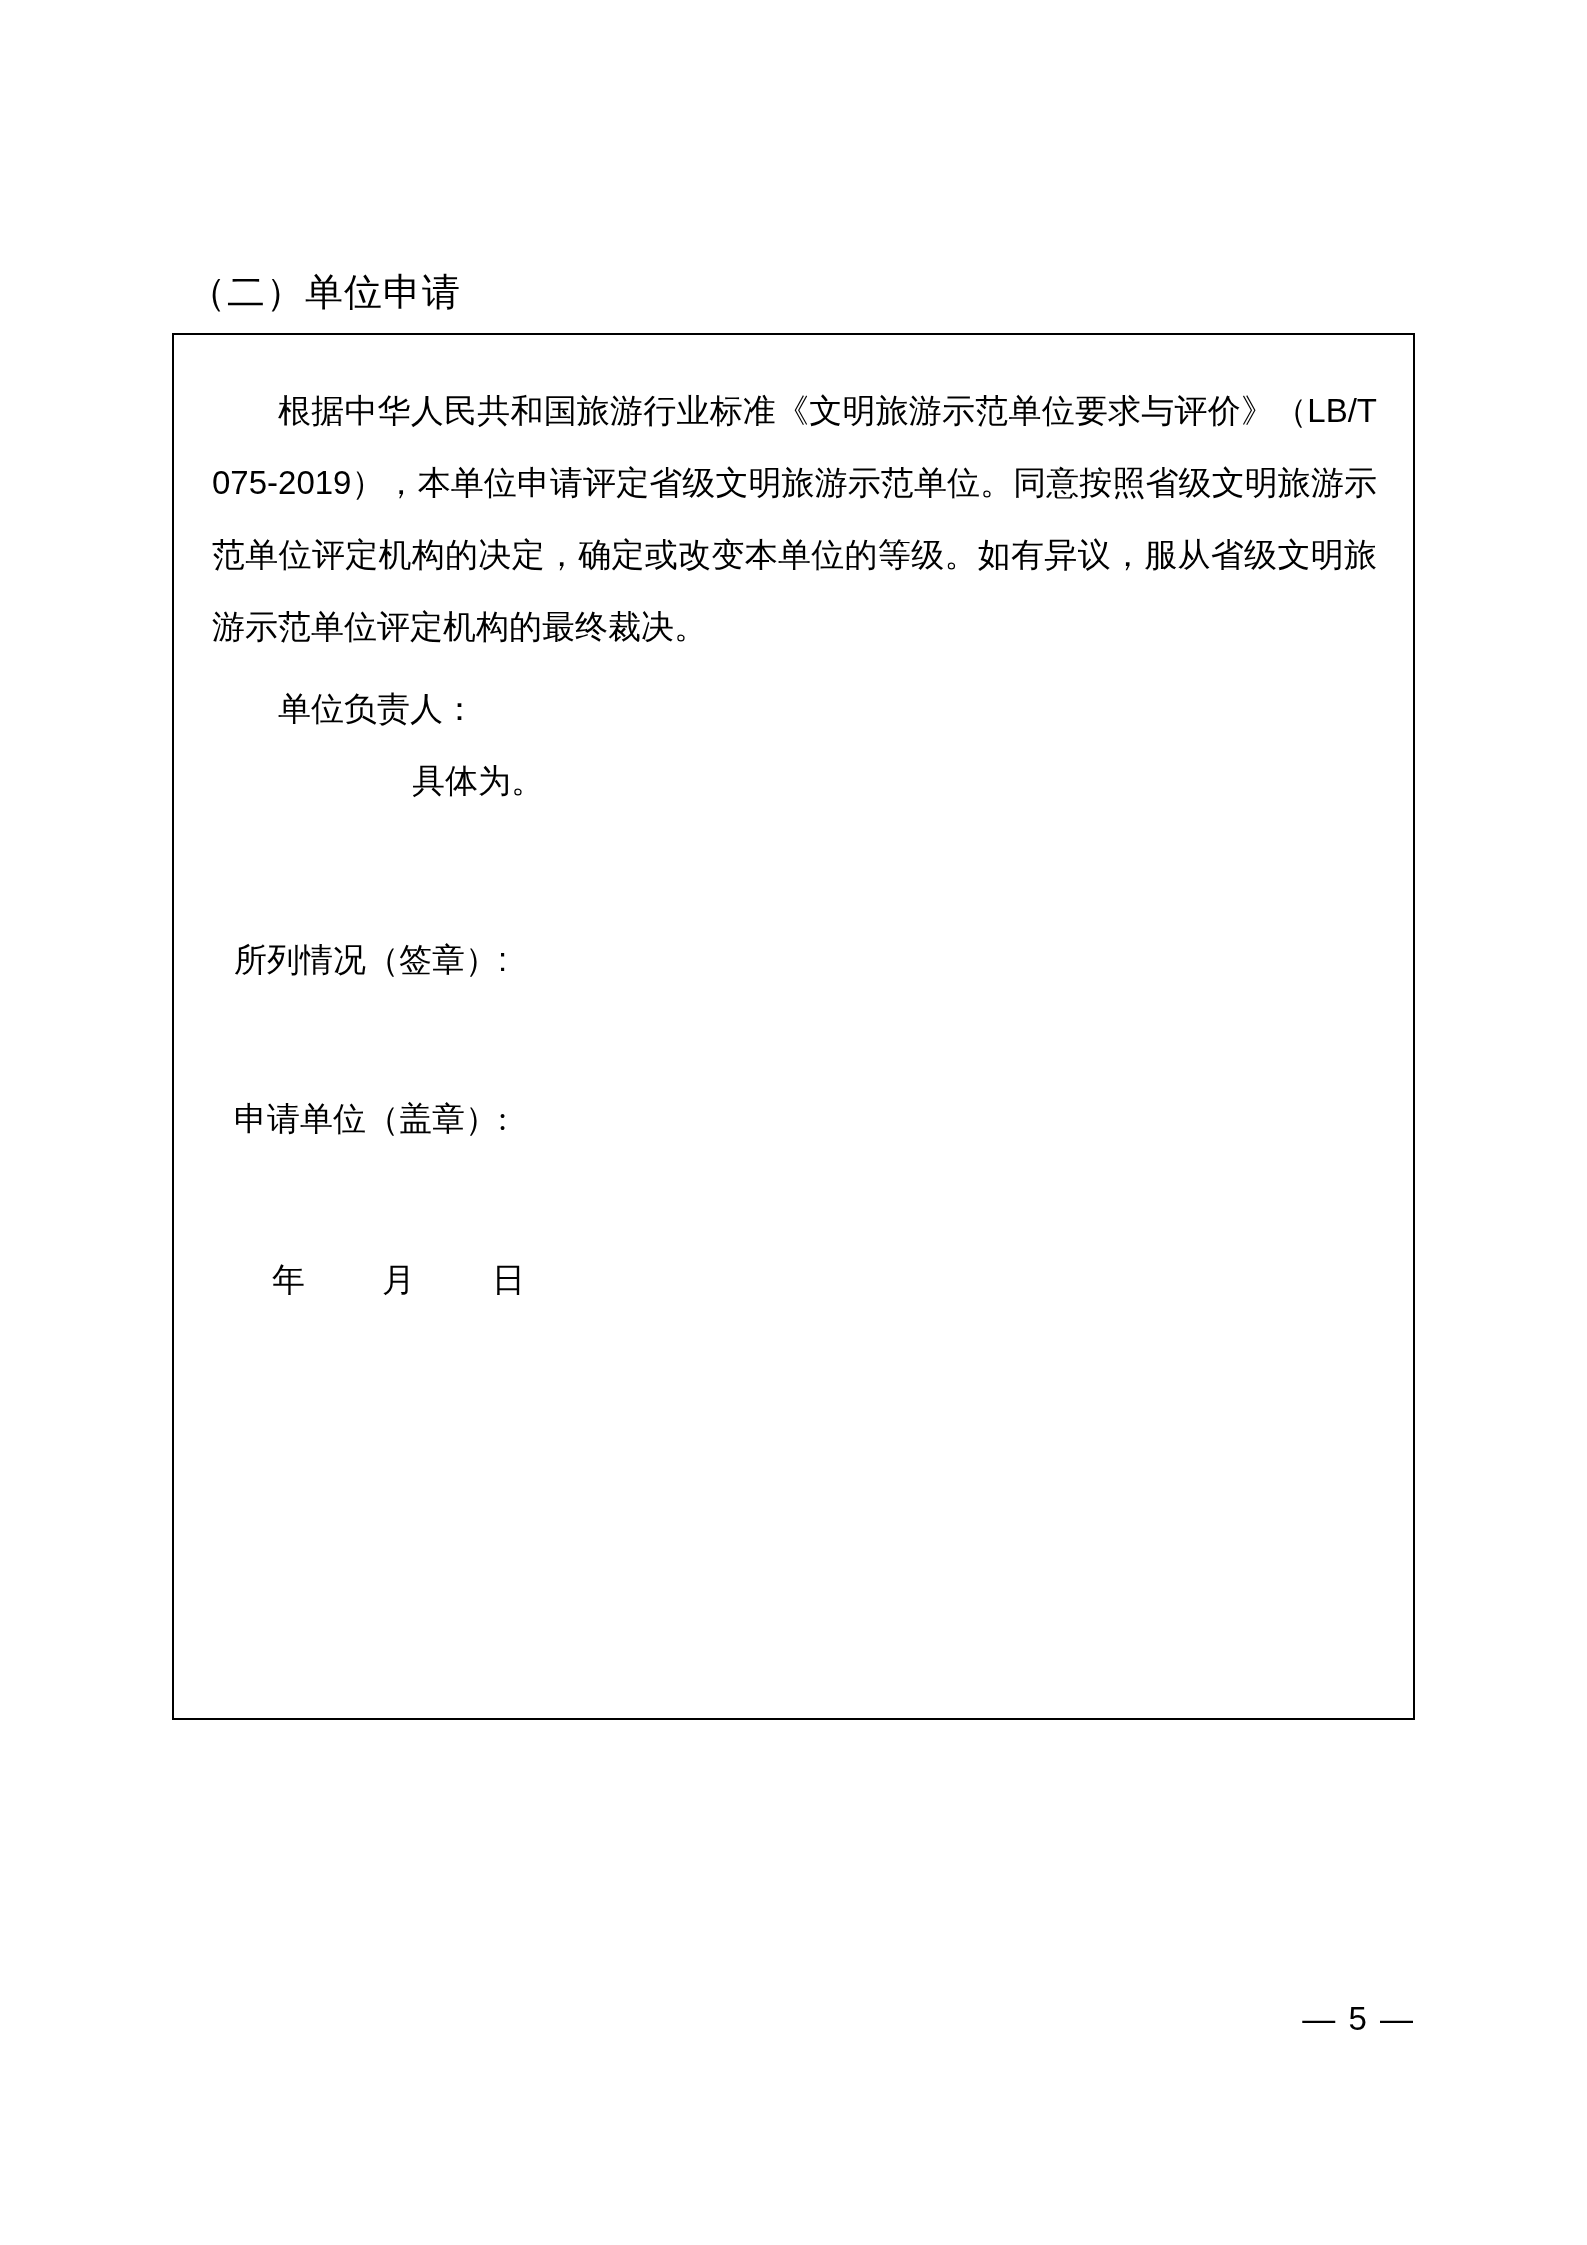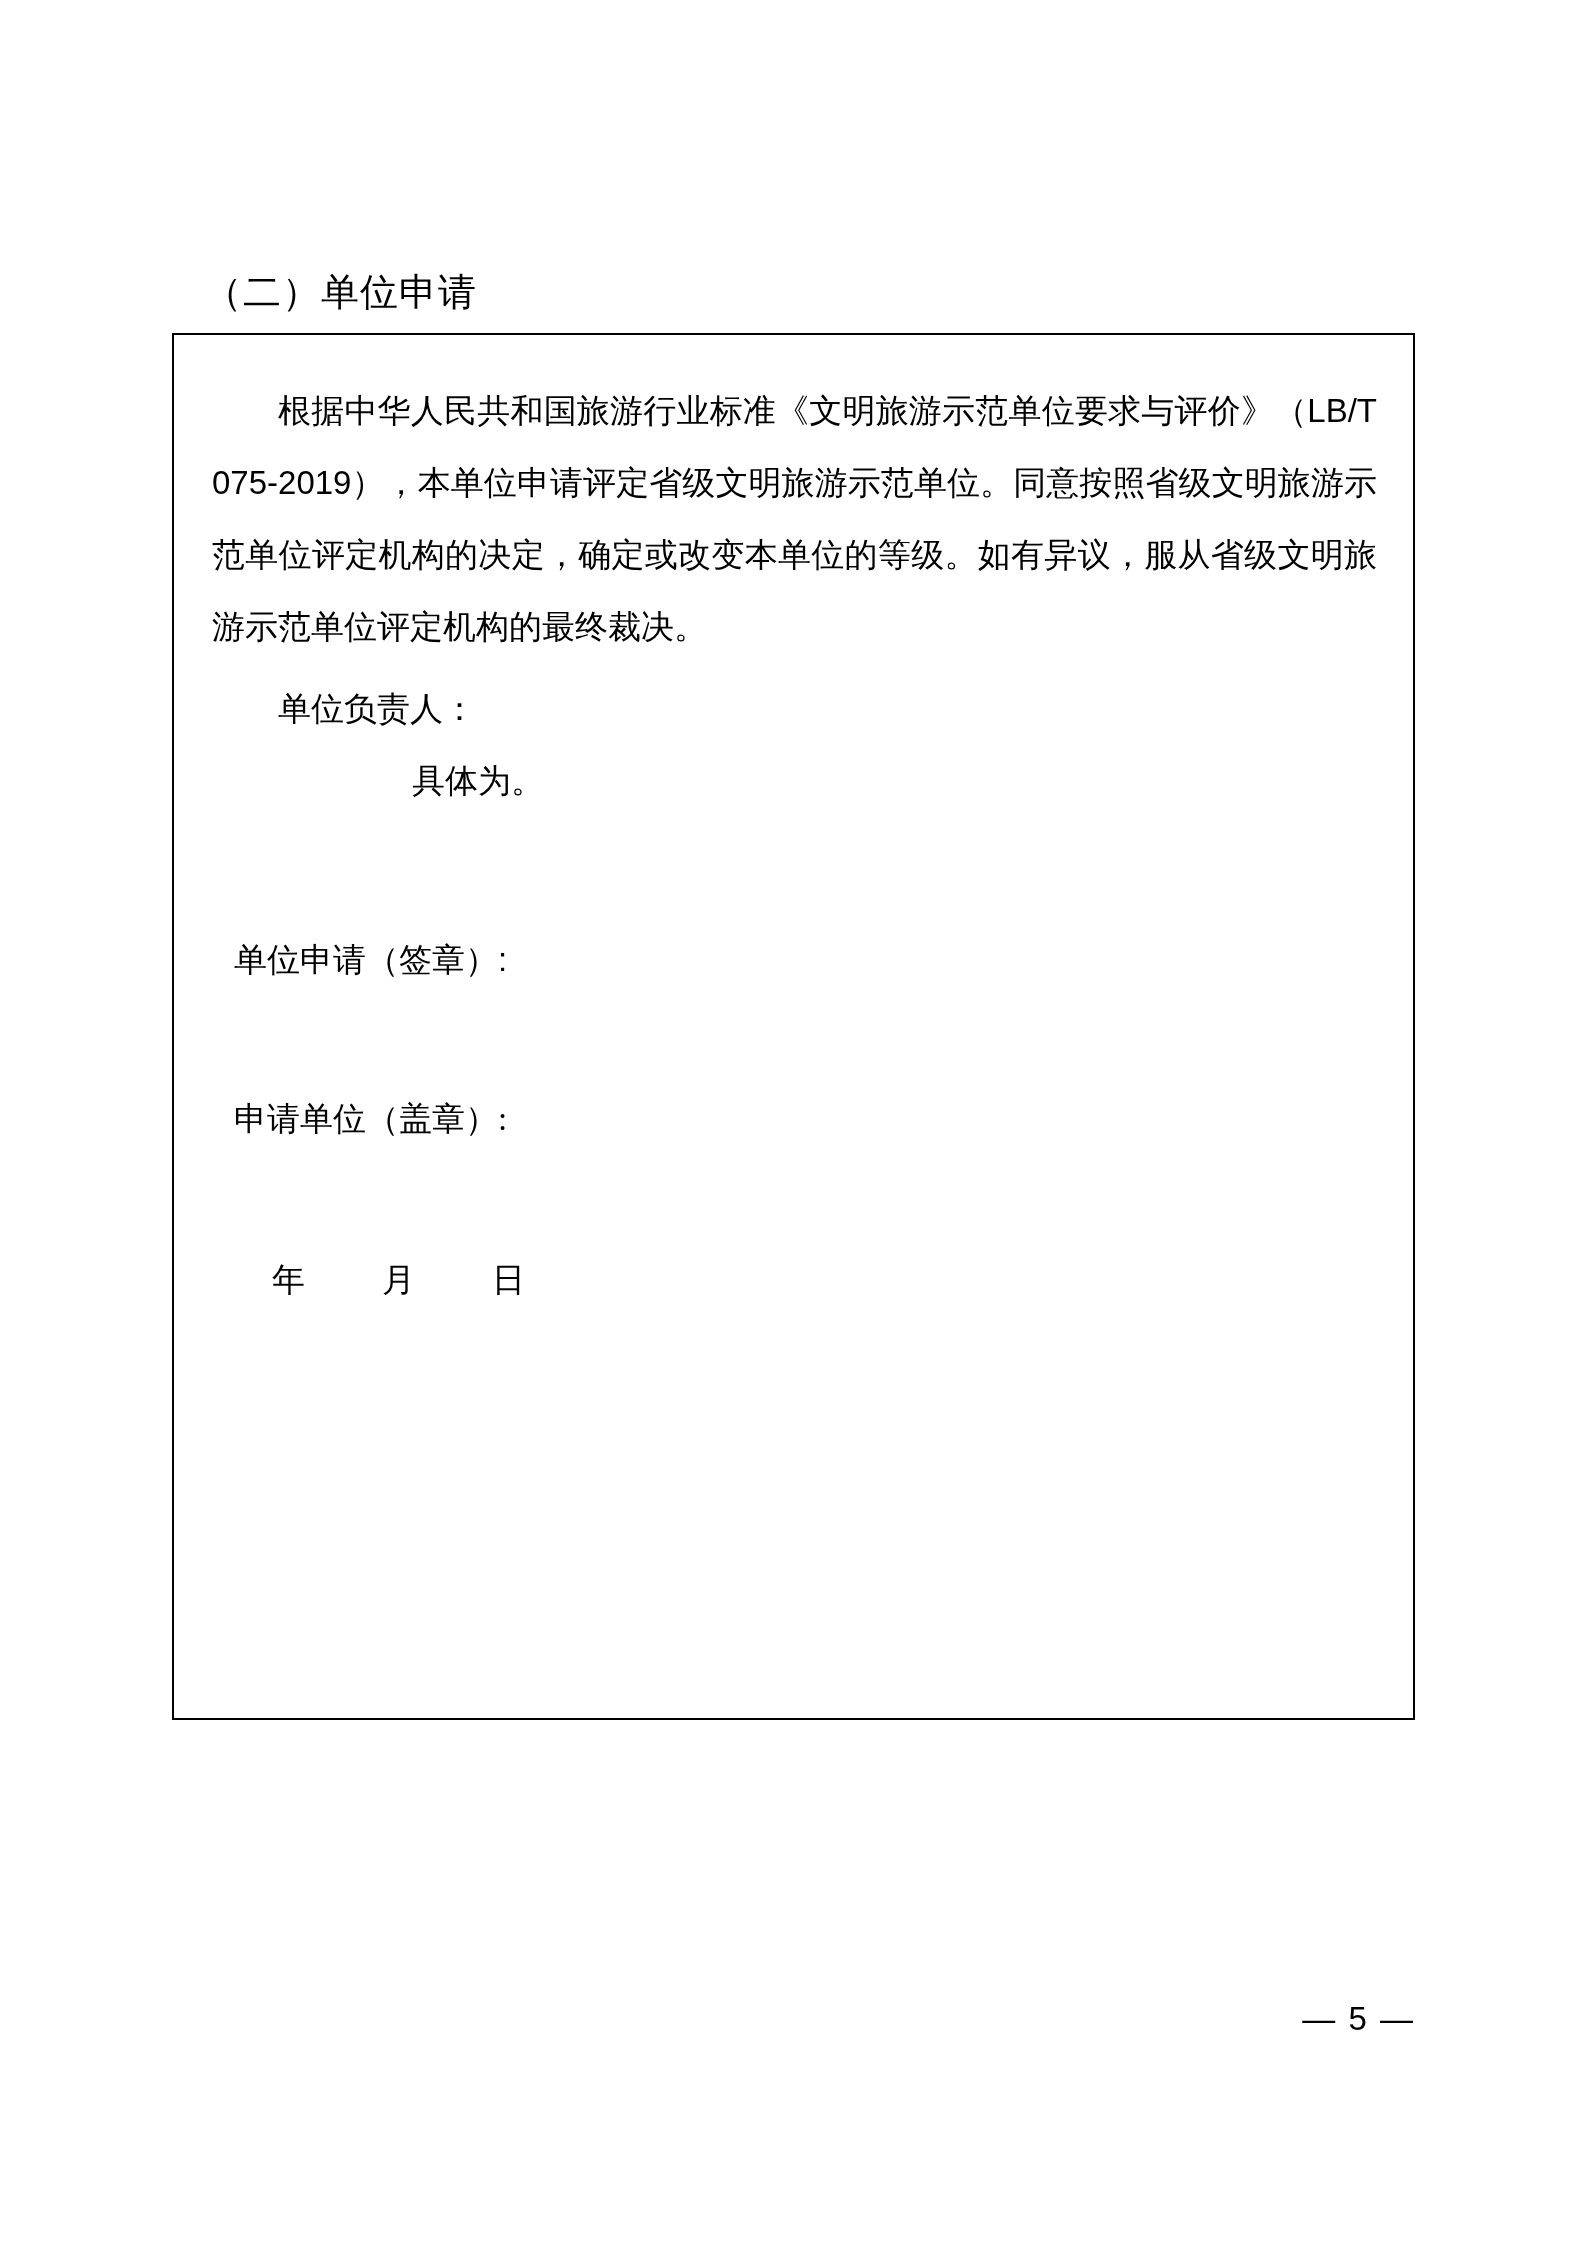--- a/index.html
+++ b/index.html
@@ -20,21 +20,21 @@
     position: absolute;
     top: 0;
     left: 0;
     width: 1587px;
     height: 2245px;
     background: #ffffff;
   }
 
   .section-title {
     position: absolute;
-    left: 204px;
+    left: 188px;
     top: 268px;
     font-size: 38px;
     letter-spacing: 1px;
     line-height: 1.3;
     white-space: nowrap;
   }
 
   .form-box {
     position: absolute;
     left: 172px;
@@ -109,21 +109,21 @@
     <div class="body-text">
       <div class="para-indent">根据中华人民共和国旅游行业标准《文明旅游示范单位要求与评价》（LB/T 075-2019），本单位申请评定省级文明旅游示范单位。同意按照省级文明旅游示范单位评定机构的决定，确定或改变本单位的等级。如有异议，服从省级文明旅游示范单位评定机构的最终裁决。</div>
 
       <div class="promise-line">单位负责人：</div>
 
 
 
       <div class="promise-sub">具体为。</div>
     </div>
 
-    <div class="sign-block sign-person">单位申请（签章）:</div>
+    <div class="sign-block sign-person">所列情况（签章）:</div>
 
     <div class="sign-block sign-unit">申请单位（盖章）:</div>
 
     <div class="sign-block sign-date">年　月　日</div>
   </div>
 
   <div class="page-number">— 5 —</div>
 
 </div>
 

